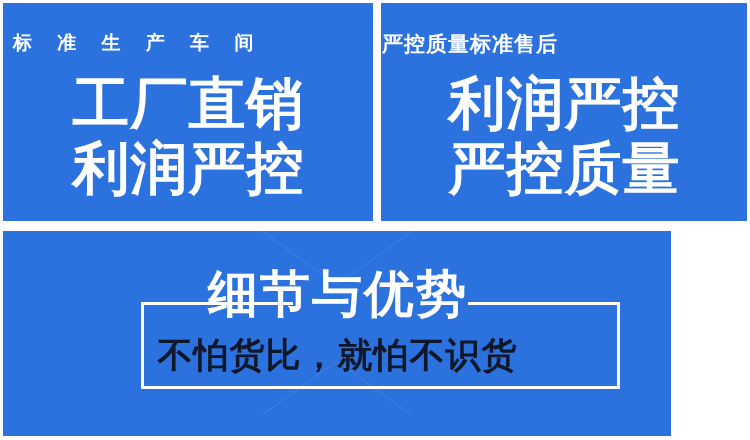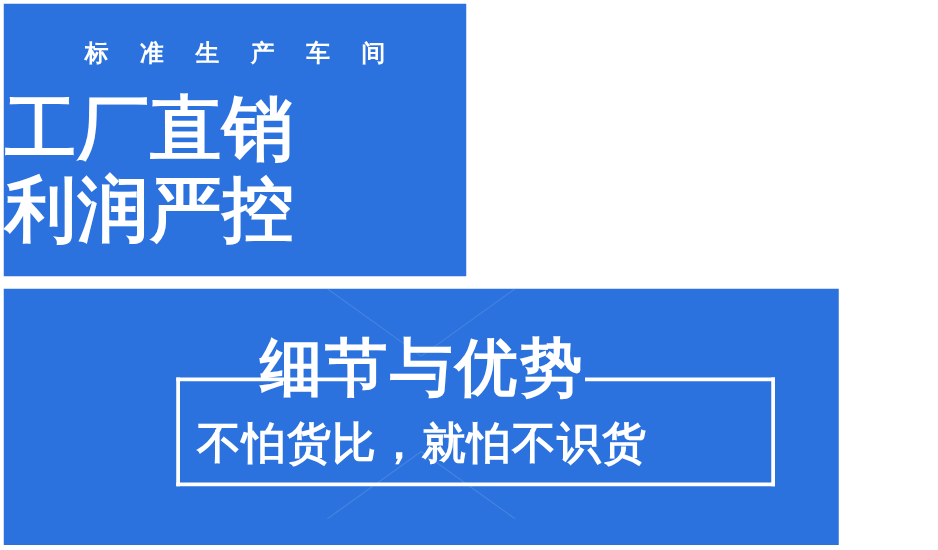--- a/index.html
+++ b/index.html
@@ -55,21 +55,20 @@
     position: absolute;
     inset: 0;
     pointer-events: none;
   }
 
   
   .eyebrow {
     position: absolute;
     left: 0;
     right: 0;
-    text-align: center;
     color: #ffffff;
     font-weight: bold;
     white-space: nowrap;
   }
   #factory-eyebrow {
     top: 27px;
     font-size: 19px;
     letter-spacing: 10px;
     text-indent: 10px;
   }
@@ -77,21 +76,21 @@
     top: 27px;
     font-size: 21px;
     letter-spacing: 1px;
     text-indent: 1px;
   }
 
   .headline {
     position: absolute;
     left: 0;
     right: 0;
-    text-align: left;
+    text-align: center;
     color: #ffffff;
     font-weight: bold;
     font-size: 57px;
     line-height: 1;
     letter-spacing: 1px;
     text-indent: 1px;
     white-space: nowrap;
   }
   #factory-line1 { top: 72px; }
   #factory-line2 { top: 137px; }
@@ -135,40 +134,45 @@
     letter-spacing: 2px;
     text-indent: 2px;
     white-space: nowrap;
   }
   #details-subtitle {
     position: absolute;
     left: 0;
     right: 0;
     top: 106px;
     text-align: center;
-    color: #ffffff;
+    color: #0f172a;
     font-weight: bold;
     font-size: 35px;
     line-height: 1;
     letter-spacing: 1px;
     text-indent: 1px;
     white-space: nowrap;
   }
 </style>
 </head>
 <body>
 
 <div id="stage">
 
   <div class="panel" id="panel-factory">
     <div class="eyebrow" id="factory-eyebrow">标 准 生 产 车 间</div>
     <div class="headline" id="factory-line1">工厂直销</div>
     <div class="headline" id="factory-line2">利润严控</div>
   </div>
 
+  <div class="panel" id="panel-quality">
+    <div class="eyebrow" id="quality-eyebrow">严控质量标准售后</div>
+    <div class="headline" id="quality-line1">利润严控</div>
+    <div class="headline" id="quality-line2">严控质量</div>
+  </div>
 
   <div class="panel" id="panel-details">
 
     <svg class="deco-lines" viewBox="0 0 744 205" preserveAspectRatio="none">
       <g stroke="#5d93e6" stroke-width="1" fill="none" opacity="0.55">
         <line x1="280" y1="-6" x2="372" y2="60"></line>
         <line x1="464" y1="-6" x2="372" y2="60"></line>
         <line x1="280" y1="211" x2="372" y2="145"></line>
         <line x1="464" y1="211" x2="372" y2="145"></line>
       </g>

